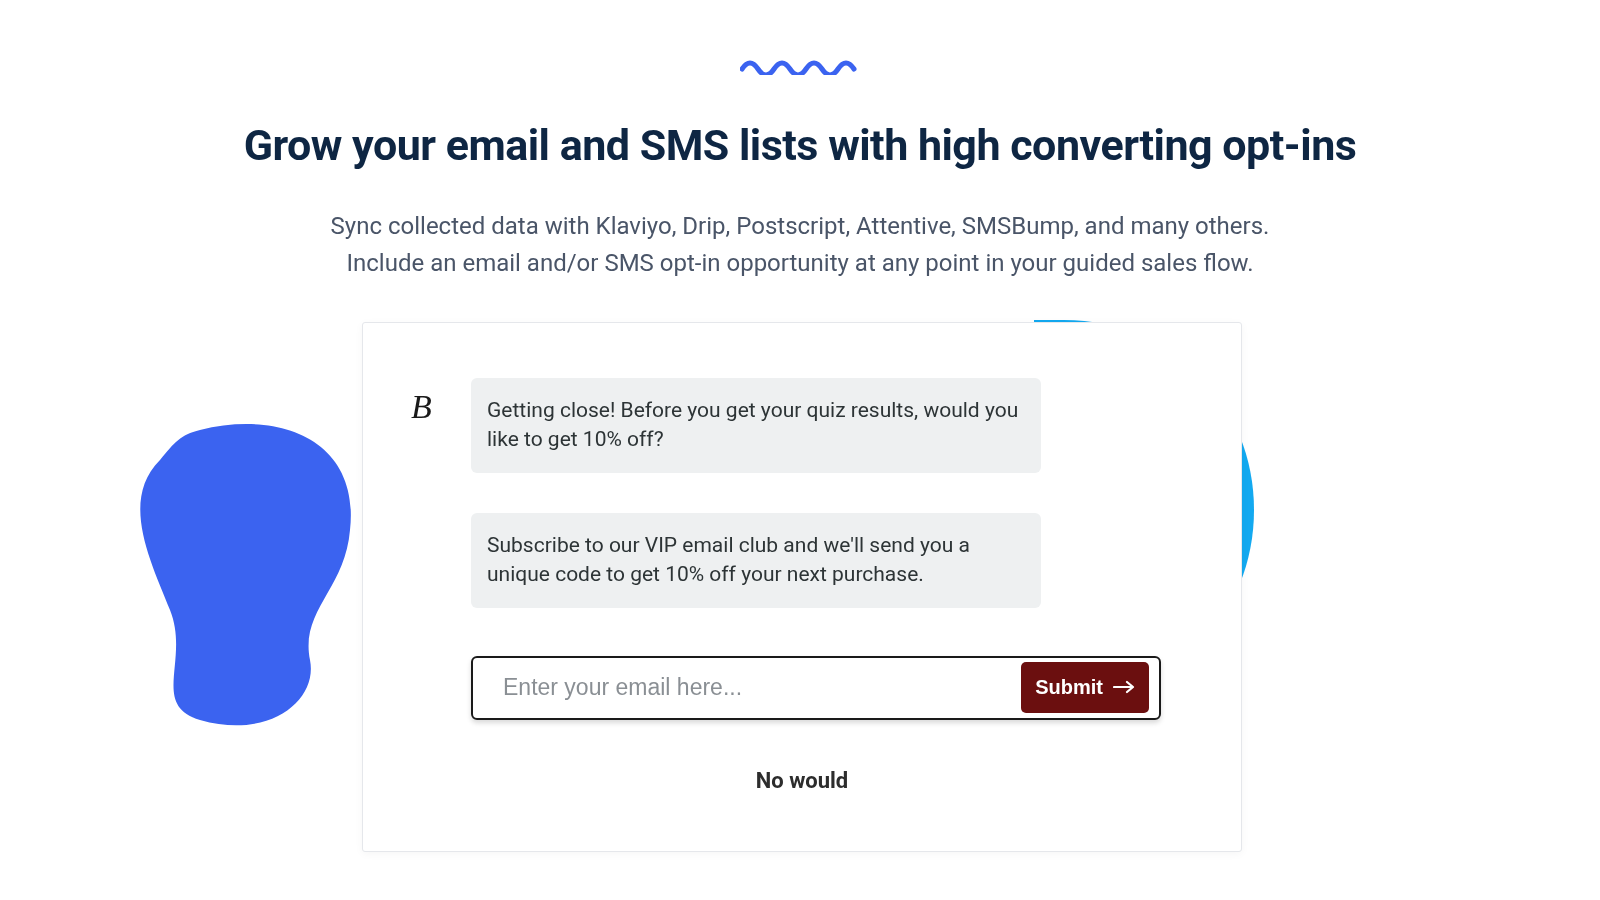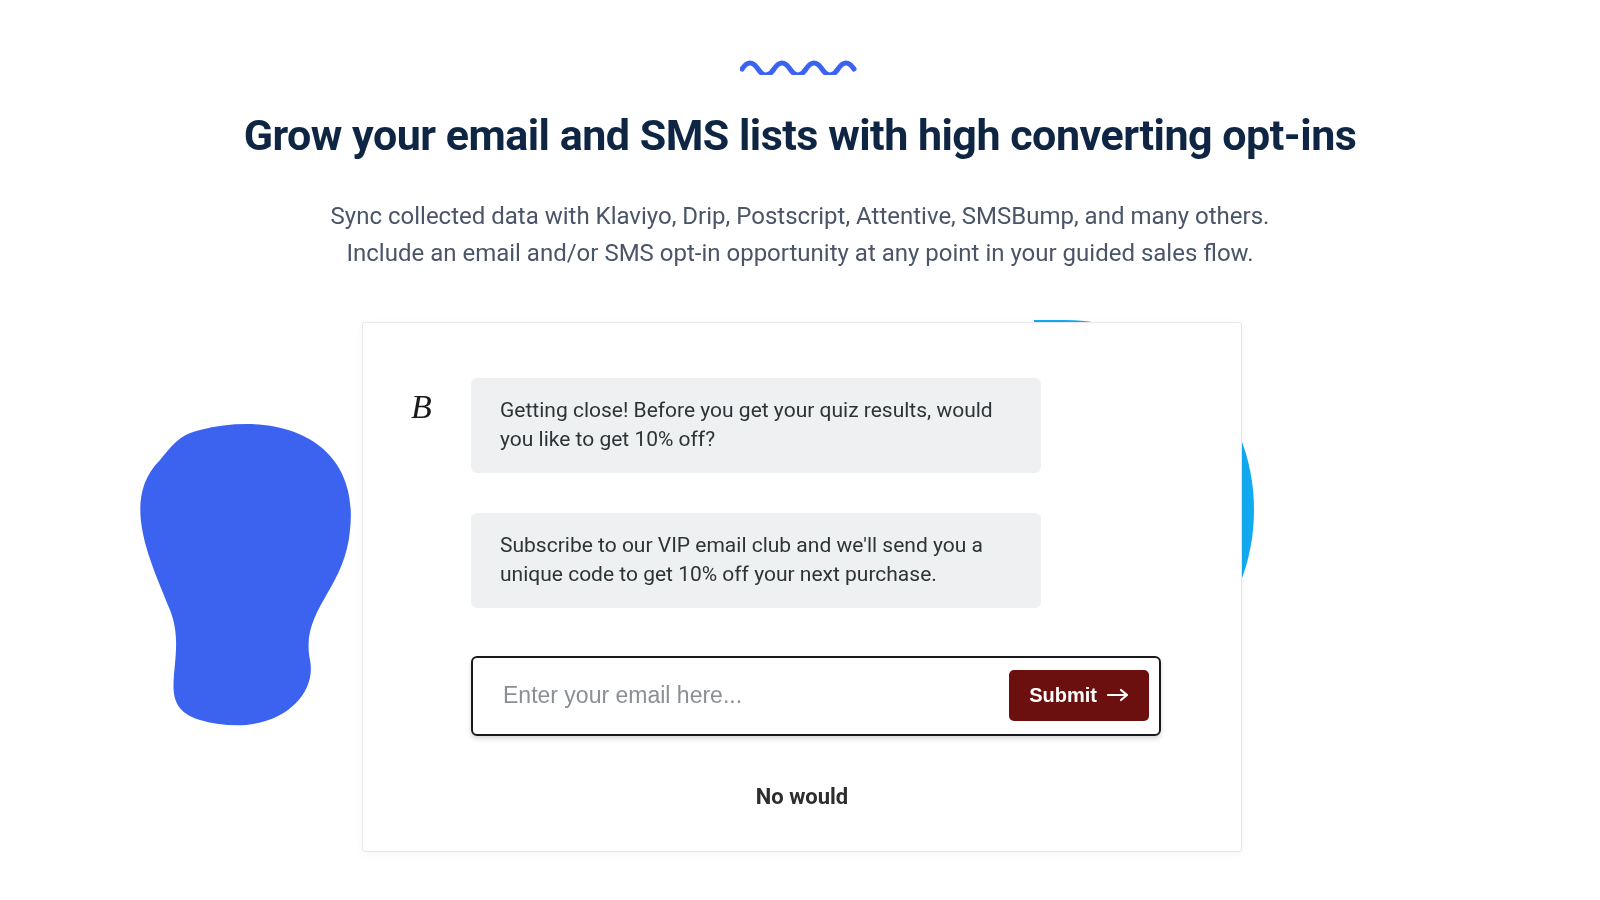--- a/index.html
+++ b/index.html
@@ -25,21 +25,21 @@
     
     .squiggle svg {
       display: block;
     }
     
     .headline {
       text-align: center;
       font-size: 43px;
       font-weight: 700;
       color: #0e2643;
-      margin-top: 35px;
+      margin-top: 45px;
       letter-spacing: -0.5px;
     }
     
     .subtext {
       text-align: center;
       font-size: 24px;
       color: #4a5568;
       margin-top: 38px;
       line-height: 1.55;
     }
@@ -89,39 +89,39 @@
       margin-top: 10px;
     }
     
     .bubbles {
       flex: 1;
     }
     
     .bubble {
       background: #eef0f1;
       border-radius: 6px;
-      padding: 18px 29px;
+      padding: 18px 16px;
       font-size: 21px;
       color: #2d3436;
       line-height: 1.4;
       max-width: 570px;
     }
     
     .bubble + .bubble {
       margin-top: 40px;
     }
     
     .input-wrap {
       margin-top: 48px;
       margin-left: 60px;
       border: 2px solid #1a1a1a;
       border-radius: 6px;
       display: flex;
       align-items: center;
-      height: 80px;
+      height: 64px;
       padding-left: 30px;
       padding-right: 10px;
       box-shadow: 0 3px 5px rgba(0,0,0,0.15);
       max-width: 690px;
     }
     
     .email-input {
       flex: 1;
       border: none;
       outline: none;
@@ -132,21 +132,21 @@
     
     .email-input::placeholder {
       color: #8a8f94;
     }
     
     .submit-btn {
       background: #6b0f0f;
       color: #ffffff;
       border: none;
       border-radius: 5px;
-      padding: 14px 20px;
+      padding: 14px 14px;
       font-size: 20px;
       font-weight: 700;
       display: flex;
       align-items: center;
       gap: 10px;
       cursor: pointer;
     }
     
     .arrow {
       display: inline-block;

